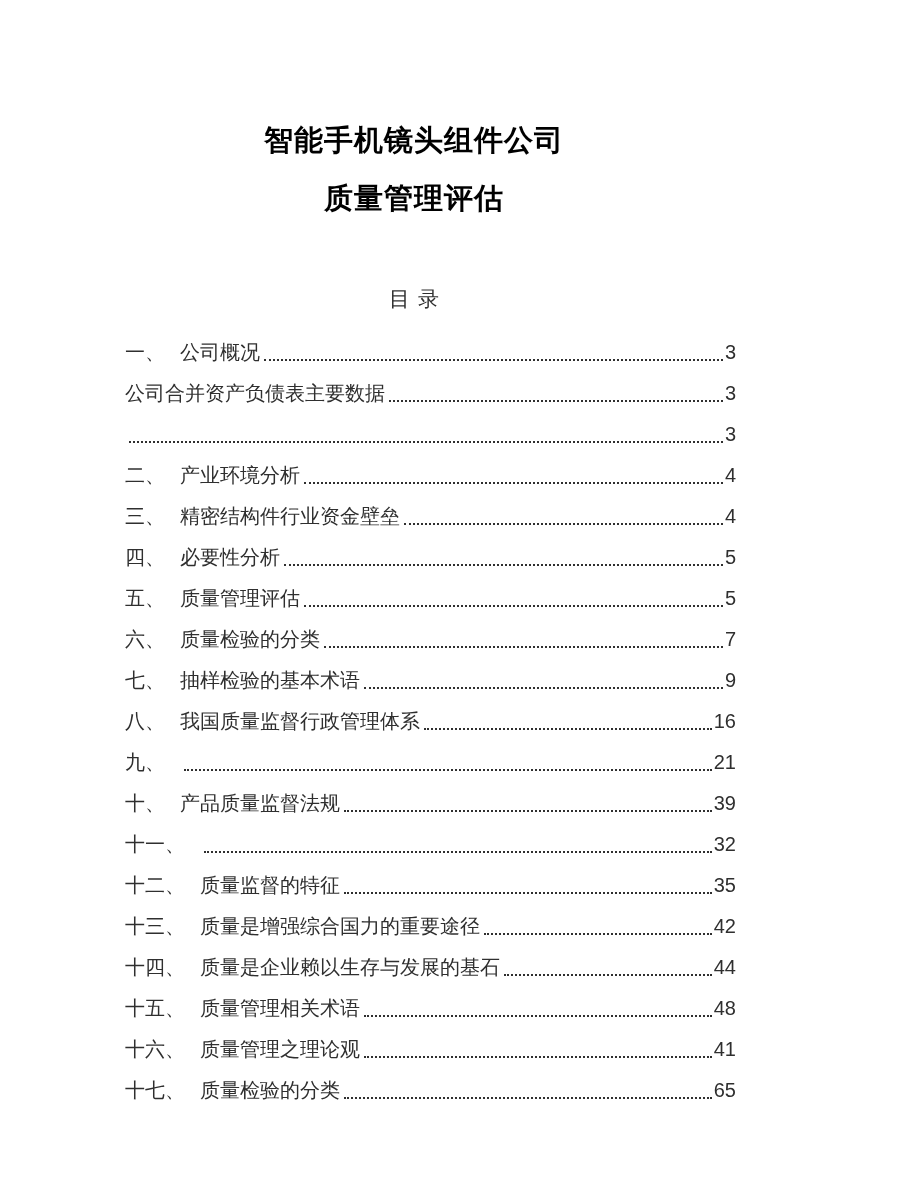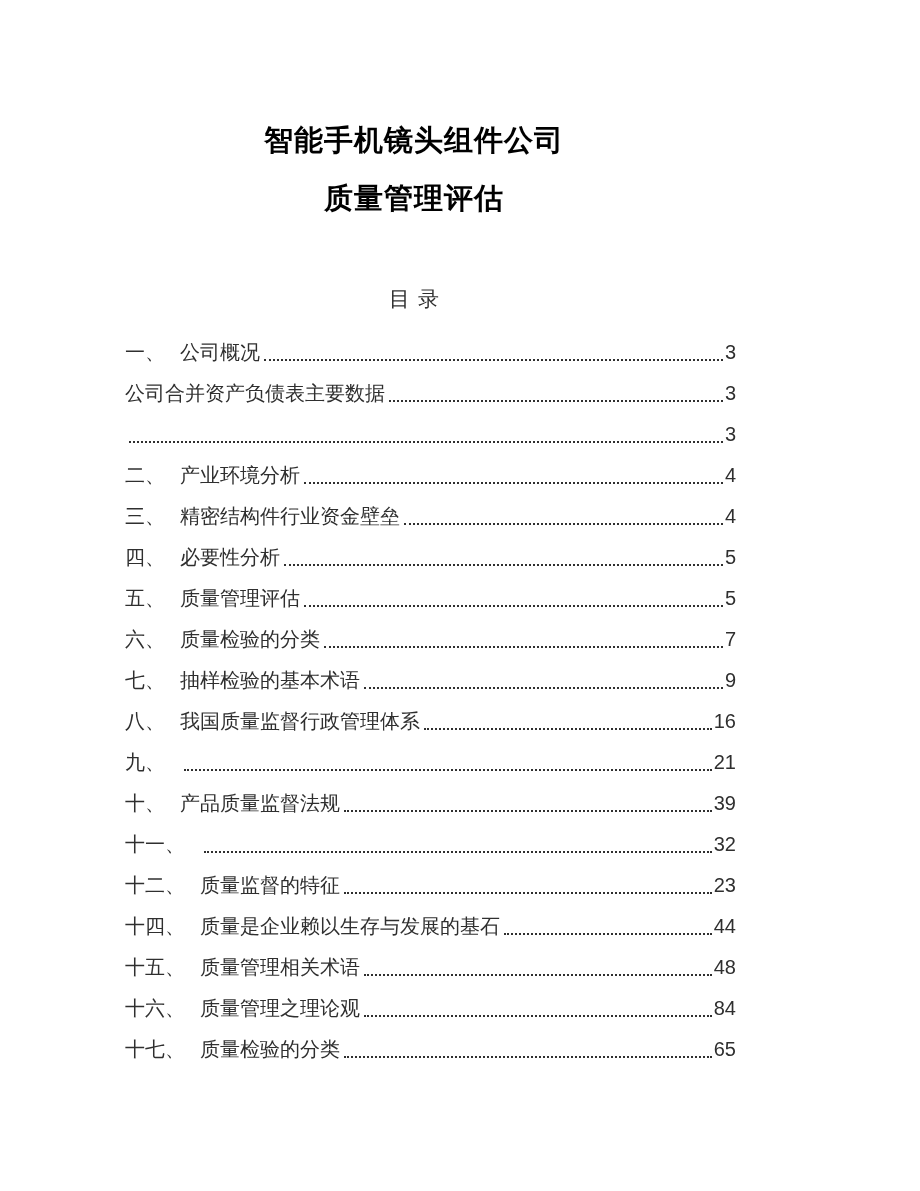--- a/index.html
+++ b/index.html
@@ -168,43 +168,49 @@
   <div class="toc-row">
     <span class="toc-prefix">十一、</span>
     <span class="toc-leader"></span>
     <span class="toc-page">32</span>
   </div>
 
   <div class="toc-row">
     <span class="toc-prefix">十二、</span>
     <span class="toc-title">质量监督的特征</span>
     <span class="toc-leader"></span>
-    <span class="toc-page">23</span>
-  </div>
-
+    <span class="toc-page">35</span>
+  </div>
+
+  <div class="toc-row">
+    <span class="toc-prefix">十三、</span>
+    <span class="toc-title">质量是增强综合国力的重要途径</span>
+    <span class="toc-leader"></span>
+    <span class="toc-page">42</span>
+  </div>
 
   <div class="toc-row">
     <span class="toc-prefix">十四、</span>
     <span class="toc-title">质量是企业赖以生存与发展的基石</span>
     <span class="toc-leader"></span>
     <span class="toc-page">44</span>
   </div>
 
   <div class="toc-row">
     <span class="toc-prefix">十五、</span>
     <span class="toc-title">质量管理相关术语</span>
     <span class="toc-leader"></span>
     <span class="toc-page">48</span>
   </div>
 
   <div class="toc-row">
     <span class="toc-prefix">十六、</span>
     <span class="toc-title">质量管理之理论观</span>
     <span class="toc-leader"></span>
-    <span class="toc-page">84</span>
+    <span class="toc-page">41</span>
   </div>
 
   <div class="toc-row">
     <span class="toc-prefix">十七、</span>
     <span class="toc-title">质量检验的分类</span>
     <span class="toc-leader"></span>
     <span class="toc-page">65</span>
   </div>
 </div>
 

